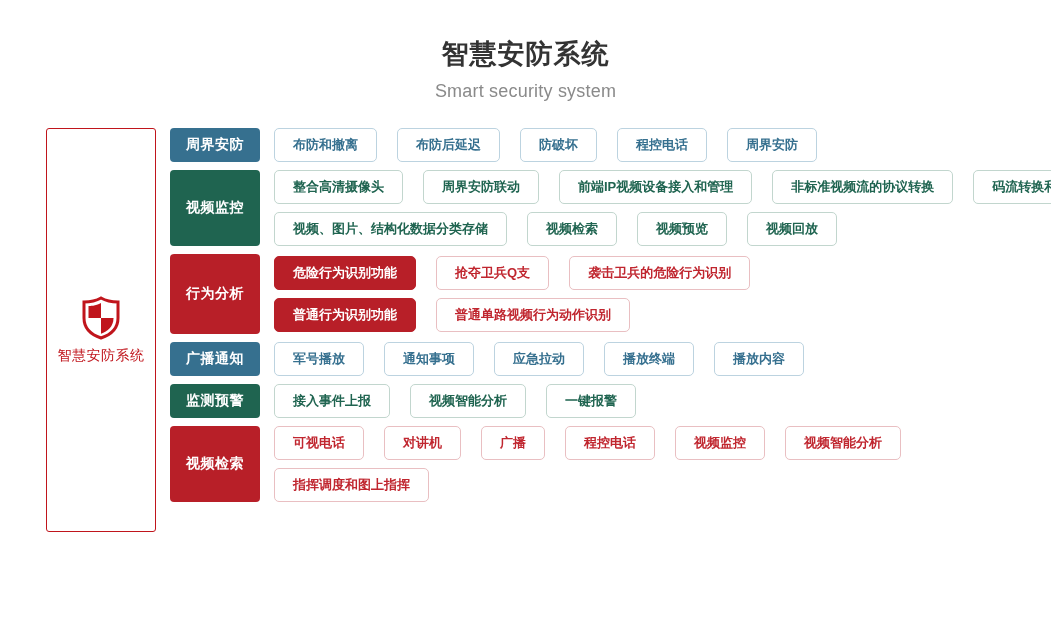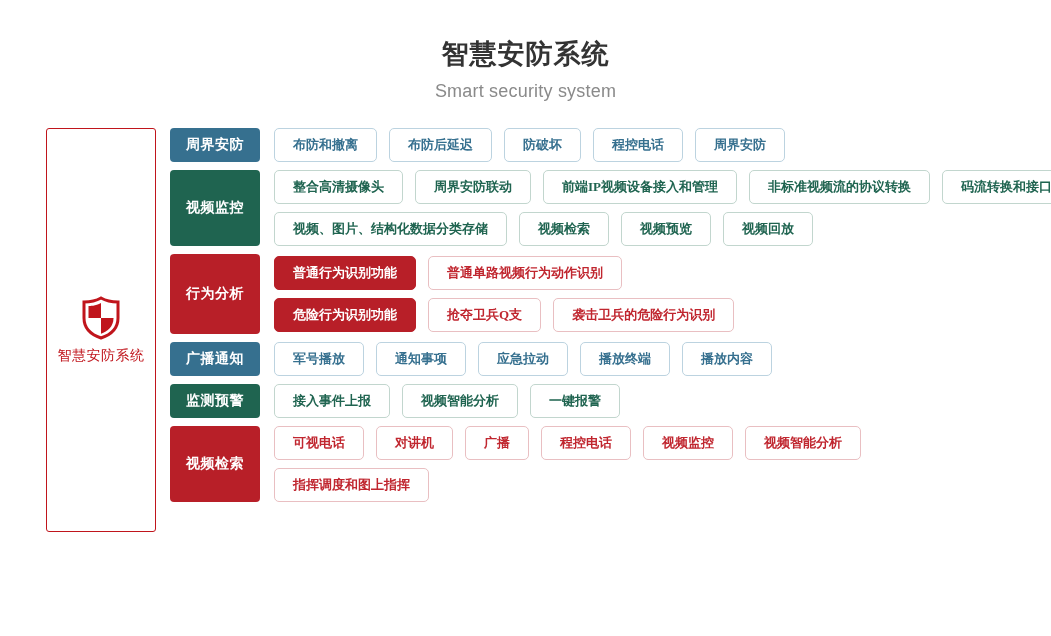--- a/index.html
+++ b/index.html
@@ -69,21 +69,20 @@
     font-weight: normal;
     letter-spacing: 0.5px;
     white-space: nowrap;
   }
 
   .rows {
     position: absolute;
     left: 170px;
     top: 0px;
     right: 8px;
-    font-family: Liberation Serif, serif;
   }
   .cat-row {
     display: flex;
     align-items: stretch;
     margin-bottom: 8px;
   }
   .cat-chip {
     width: 90px;
     min-width: 90px;
     border-radius: 4px;
@@ -103,21 +102,21 @@
   .items-col {
     display: flex;
     flex-direction: column;
     justify-content: center;
     margin-left: 14px;
     flex: 1;
   }
   .items-line {
     display: flex;
     align-items: center;
-    gap: 12px;
+    gap: 20px;
   }
   .items-line + .items-line {
     margin-top: 8px;
   }
 
   .pill {
     border-radius: 5px;
     background: #ffffff;
     font-size: 13px;
     height: 34px;
@@ -205,27 +204,27 @@
             <div class="pill green">视频检索</div>
             <div class="pill green">视频预览</div>
             <div class="pill green">视频回放</div>
           </div>
         </div>
       </div>
       <div class="cat-row row-h2b">
         <div class="cat-chip red">行为分析</div>
         <div class="items-col">
           <div class="items-line">
-            <div class="pill filled-red">普通行为识别功能</div>
-            <div class="pill red">普通单路视频行为动作识别</div>
-          </div>
-          <div class="items-line">
             <div class="pill filled-red">危险行为识别功能</div>
             <div class="pill red">抢夺卫兵Q支</div>
             <div class="pill red">袭击卫兵的危险行为识别</div>
+          </div>
+          <div class="items-line">
+            <div class="pill filled-red">普通行为识别功能</div>
+            <div class="pill red">普通单路视频行为动作识别</div>
           </div>
         </div>
       </div>
       <div class="cat-row row-h1">
         <div class="cat-chip blue">广播通知</div>
         <div class="items-col">
           <div class="items-line">
             <div class="pill blue">军号播放</div>
             <div class="pill blue">通知事项</div>
             <div class="pill blue">应急拉动</div>

